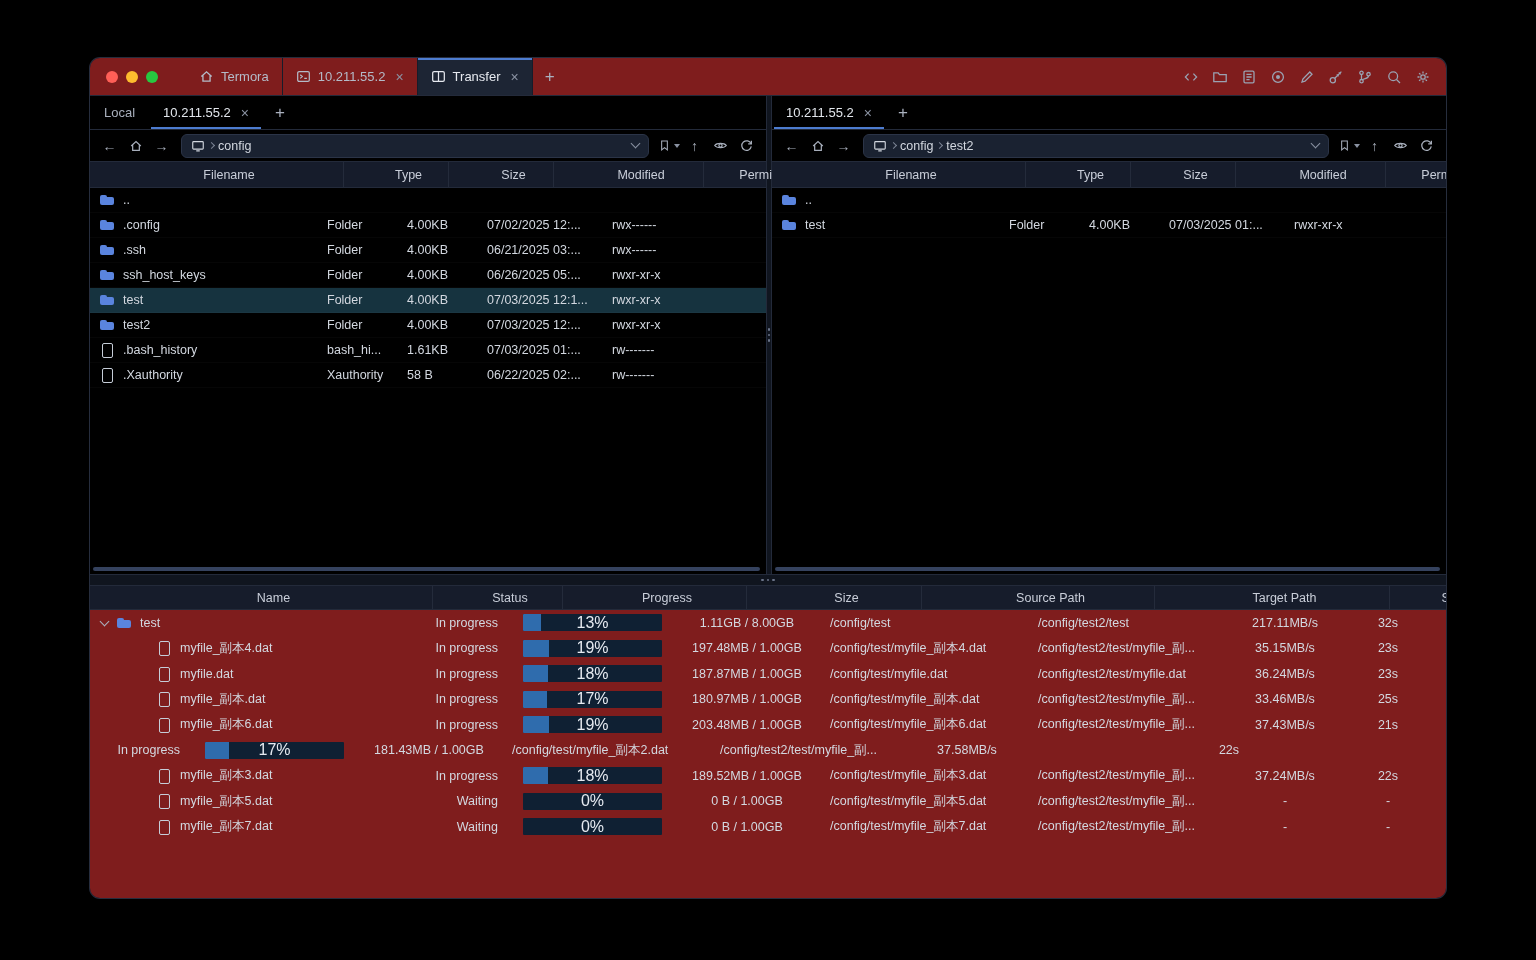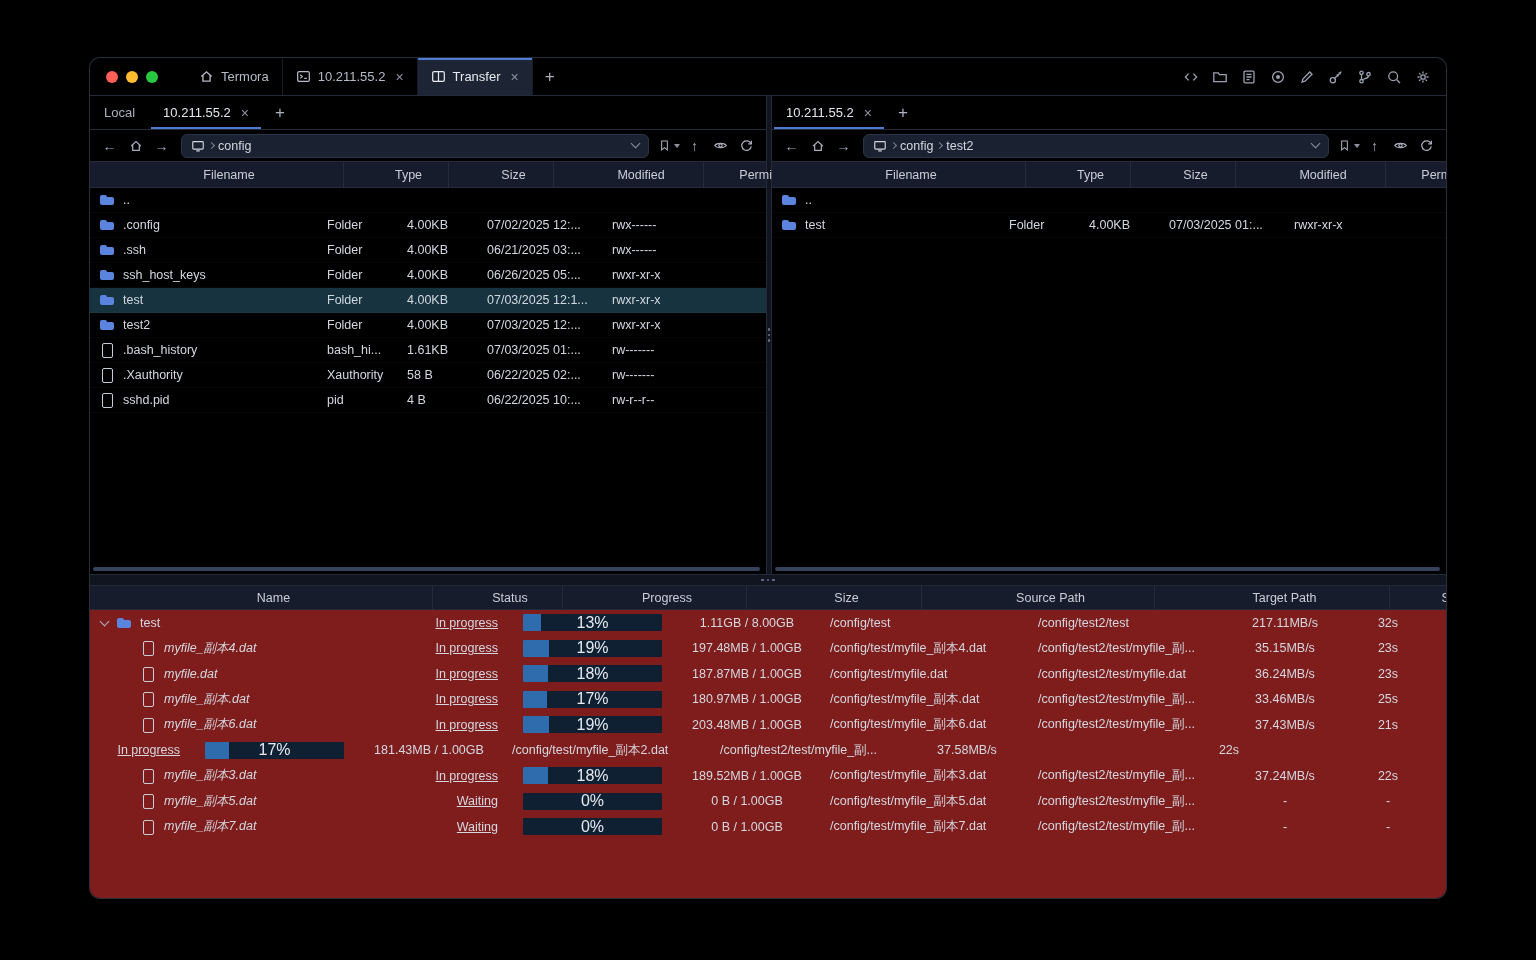--- a/index.html
+++ b/index.html
@@ -3,21 +3,21 @@
 <meta charset="utf-8">
 <style>
   * { margin:0; padding:0; box-sizing:border-box; }
   html,body { width:1536px; height:960px; background:#000; overflow:hidden;
               font-family:"Liberation Sans", sans-serif; }
   .window { position:absolute; left:90px; top:58px; width:1356px; height:840px;
             background:#141927; border-radius:10px; overflow:hidden;
             display:flex; flex-direction:column; box-shadow:0 0 0 1px #262d3d; }
 
   
-  .titlebar { height:38px; background:#000000; display:flex; align-items:stretch;
+  .titlebar { height:38px; background:#7f1d1d; display:flex; align-items:stretch;
               border-bottom:1px solid #232a3a; flex:none; }
   .traffic { display:flex; align-items:center; gap:8px; padding:0 14px 0 16px; }
   .tl { width:12px; height:12px; border-radius:50%; display:block; }
   .tl.red{background:#ff5f57}.tl.yellow{background:#febc2e}.tl.green{background:#28c840}
   .apptabs { display:flex; align-items:stretch; margin-left:14px; }
   .apptab { display:flex; align-items:center; gap:7px; padding:0 13px; color:#b4bbc8;
             font-size:13px; border-right:1px solid #161c2a; cursor:default; }
   .apptab.active { background:#1d2534; color:#e6e9ef; box-shadow:inset 0 2px 0 #4d7cd0; }
   .closex { color:#8b93a3; font-size:14px; margin-left:3px; line-height:1; }
   .plusbtn { display:flex; align-items:center; padding:0 12px; color:#aab1bf; font-size:17px; }
@@ -92,22 +92,22 @@
   .t-head { display:flex; height:24px; flex:none; align-items:stretch; background:#161c2b;
             border-bottom:1px solid #232a3a; font-size:12.5px; color:#c9ced9; }
   .tc-name{width:318px;flex:none}.tc-status{width:105px;flex:none}.tc-prog{width:159px;flex:none}
   .tc-size{width:150px;flex:none}.tc-src{width:208px;flex:none}.tc-tgt{width:210px;flex:none}
   .tc-speed{width:90px;flex:none}.tc-eta{flex:1}
   .t-rows { flex:1; overflow:hidden; font-size:12.5px; color:#d3d8e0; }
   .trow { display:flex; height:25.5px; align-items:center; }
   .tcell { display:flex; align-items:center; height:100%; padding:0 8px;
            white-space:nowrap; overflow:hidden; text-overflow:ellipsis; }
   .tcell.tc-name { padding-left:8px; }
-  .tcell.tc-name.child { padding-left:50px;font-style:italic; }
-  .tcell.tc-status { justify-content:flex-end; padding-right:15px;text-decoration:underline; }
+  .tcell.tc-name.child { padding-left:66px; }
+  .tcell.tc-status { justify-content:flex-end; padding-right:15px; }
   .tcc { justify-content:center; }
   .expander { display:none; width:9px; height:9px; margin:0 7px 0 2px; flex:none; position:relative; }
   .expander.show { display:inline-block; }
   .expander.show::before { content:''; position:absolute; left:1px; top:0; width:6px; height:6px;
                            border-right:1.5px solid #aab2c0; border-bottom:1.5px solid #aab2c0;
                            transform:rotate(45deg); }
   .ptrack { flex:1; height:17px; background:#0f2033; position:relative; border-radius:1px; margin:0 2px; overflow:hidden; }
   .pfill { position:absolute; left:0; top:0; bottom:0; background:#2f6cad; }
   .plabel { position:absolute; inset:0; display:flex; align-items:center; justify-content:center;
             font-size:16px; color:#e6eaf1; }
@@ -356,31 +356,20 @@
               <span class="ficon ic-file"></span>
               <span>.Xauthority</span>
             </div>
             <div class="fc c-type">Xauthority</div>
             <div class="fc c-size">58 B</div>
             <div class="fc c-mod">06/22/2025 02:...</div>
             <div class="fc c-perm">rw-------</div>
             <div class="fc c-owner"></div>
           </div>
 
-          <div class="frow">
-            <div class="fc c-name">
-              <span class="ficon ic-file"></span>
-              <span>sshd.pid</span>
-            </div>
-            <div class="fc c-type">pid</div>
-            <div class="fc c-size">4 B</div>
-            <div class="fc c-mod">06/22/2025 10:...</div>
-            <div class="fc c-perm">rw-r--r--</div>
-            <div class="fc c-owner"></div>
-          </div>
 
       </div>
       <div class="hscroll">
           <div class="thumb"></div>
         </div>
     </section>
 
     <div class="vsplit">
       <span class="vdots">
           <i></i>

